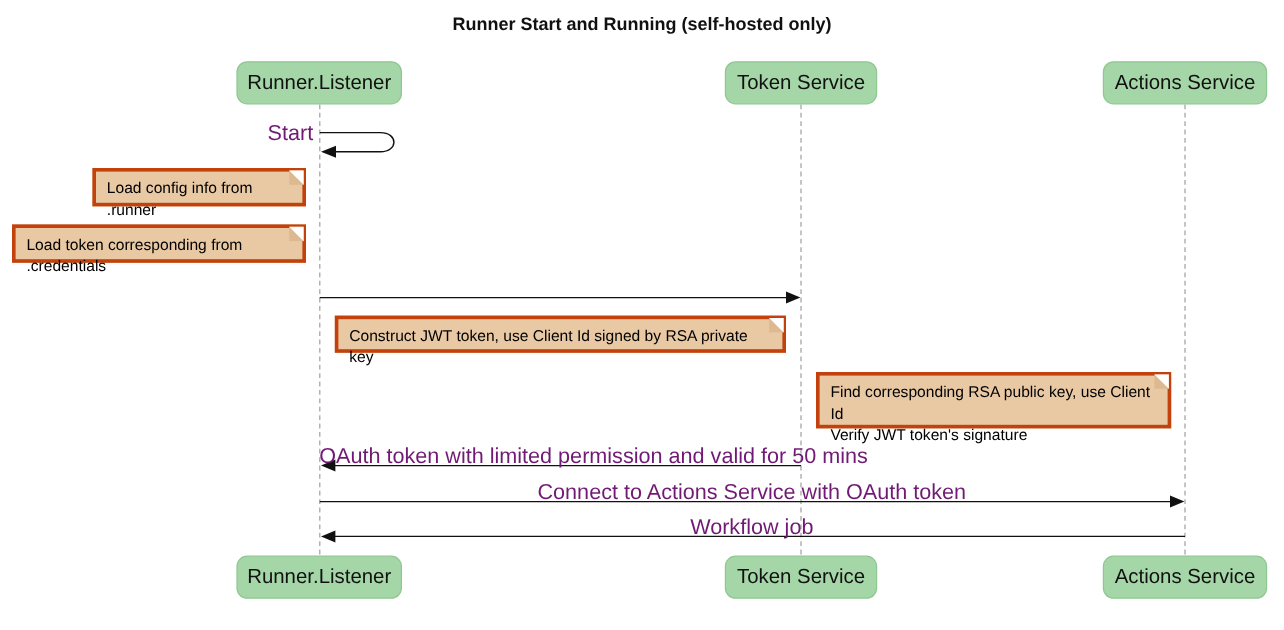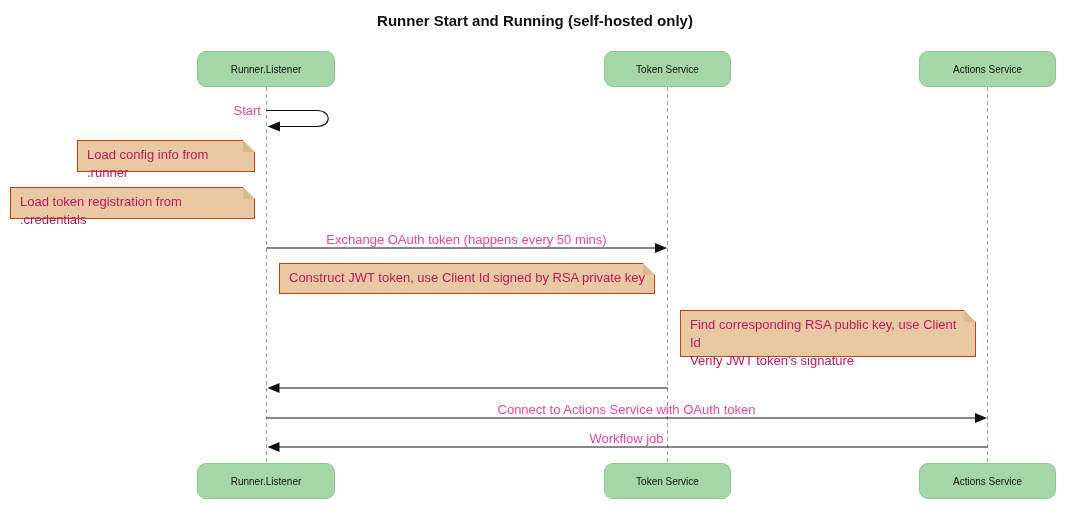--- a/index.html
+++ b/index.html
@@ -33,51 +33,51 @@
   }
   .actor-box {
     position: absolute;
     height: 36px;
     background: #a5d6a7;
     border: 1px solid #8fc791;
     border-radius: 9px;
     display: flex;
     align-items: center;
     justify-content: center;
-    font-size: 10px;
+    font-size: 17px;
     color: #111111;
   }
   .ab-rl-top    { left: 197px; top: 51px;  width: 138px; }
   .ab-ts-top    { left: 604px; top: 51px;  width: 127px; }
   .ab-as-top    { left: 919px; top: 51px;  width: 137px; }
   .ab-rl-bottom { left: 197px; top: 463px; width: 138px; }
   .ab-ts-bottom { left: 604px; top: 463px; width: 127px; }
   .ab-as-bottom { left: 919px; top: 463px; width: 137px; }
 
   .msg-label {
     position: absolute;
-    font-size: 13px;
+    font-size: 18px;
     line-height: 14px;
-    color: #ec4899;
+    color: #701a75;
     text-align: center;
     white-space: nowrap;
   }
   .lbl-start    { left: 160px; top: 104px; width: 101px; text-align: right; }
   .lbl-exchange { left: 266px; top: 233px; width: 401px; }
   .lbl-oauth    { left: 266px; top: 373px; width: 401px; }
   .lbl-connect  { left: 266px; top: 403px; width: 721px; }
   .lbl-workflow { left: 266px; top: 432px; width: 721px; }
 
   .note {
     position: absolute;
     background: #e9c9a3;
-    border: 1px solid #c2410c;
+    border: 3px solid #c2410c;
     font-size: 13px;
     line-height: 18px;
-    color: #be185d;
+    color: #000000;
     padding: 5px 9px 4px 9px;
     white-space: pre-line;
   }
   .note::before {
     content: "";
     position: absolute;
     top: -1px;
     right: -1px;
     width: 0;
     height: 0;
@@ -132,23 +132,23 @@
     <span>Runner.Listener</span>
   </div>
   <div class="actor-box ab-ts-bottom">
     <span>Token Service</span>
   </div>
   <div class="actor-box ab-as-bottom">
     <span>Actions Service</span>
   </div>
 
   <div class="msg-label lbl-start">Start</div>
-  <div class="msg-label lbl-exchange">Exchange OAuth token (happens every 50 mins)</div>
+  <div class="msg-label lbl-oauth">OAuth token with limited permission and valid for 50 mins</div>
   <div class="msg-label lbl-workflow">Workflow job</div>
   <div class="msg-label lbl-connect">Connect to Actions Service with OAuth token</div>
 
   <div class="note note-config">Load config info from .runner</div>
-  <div class="note note-credentials">Load token registration from .credentials</div>
+  <div class="note note-credentials">Load token corresponding from .credentials</div>
   <div class="note note-rsa">Find corresponding RSA public key, use Client Id
 Verify JWT token's signature</div>
   <div class="note note-jwt">Construct JWT token, use Client Id signed by RSA private key</div>
 
 </div>
 
 </body></html>

